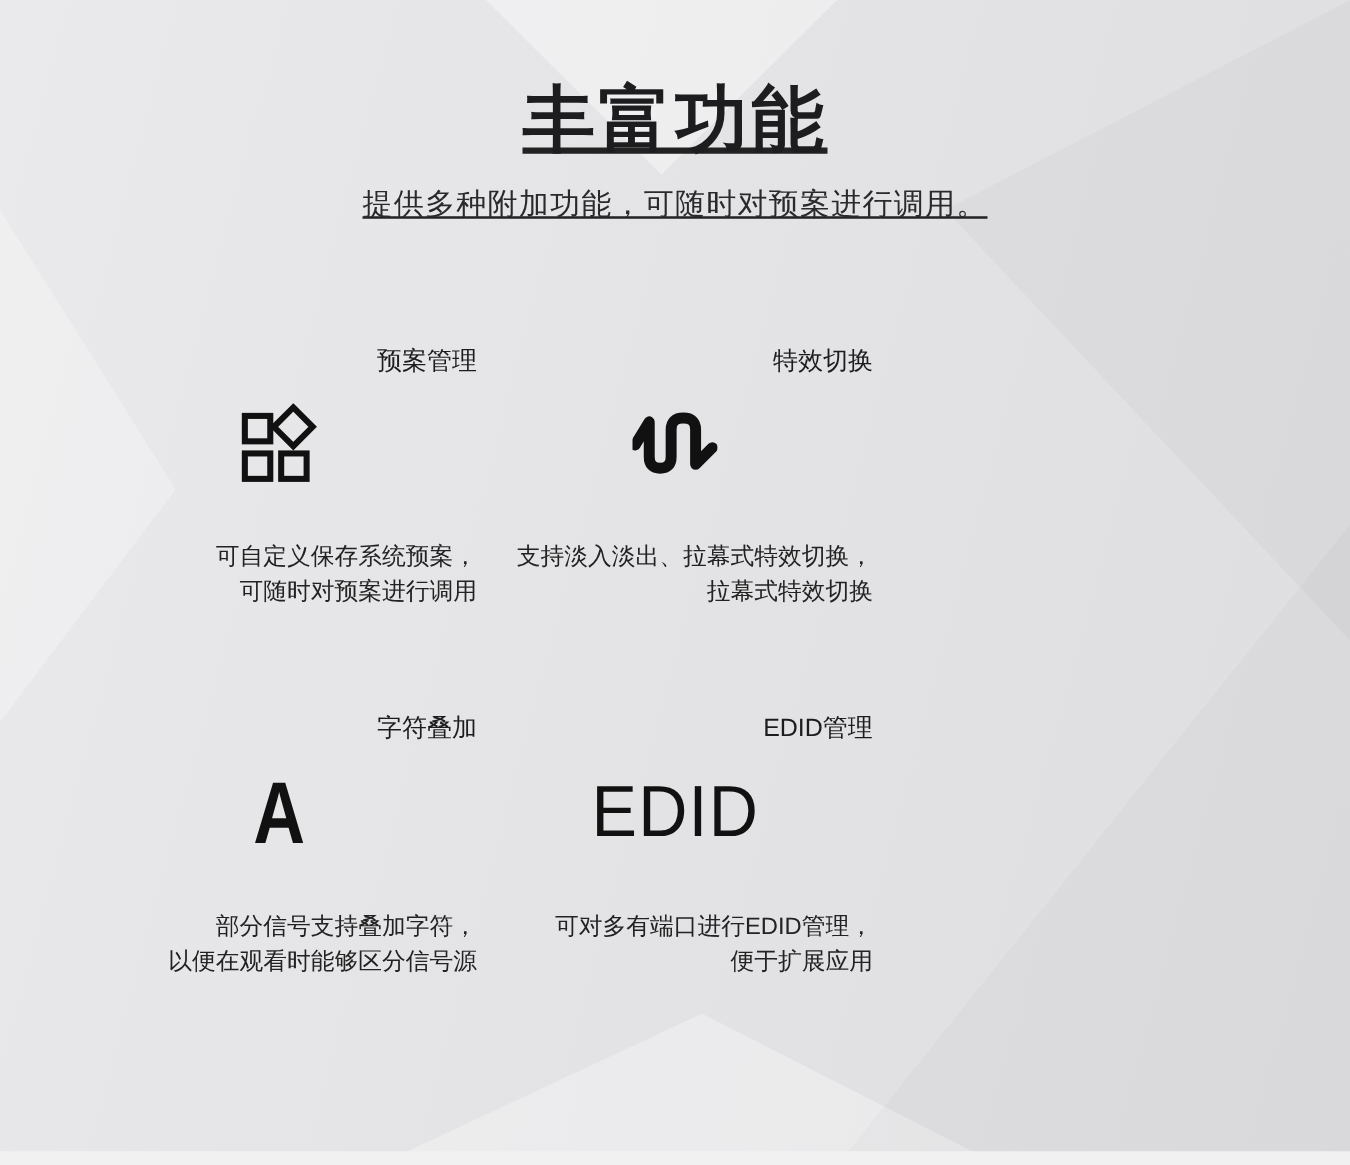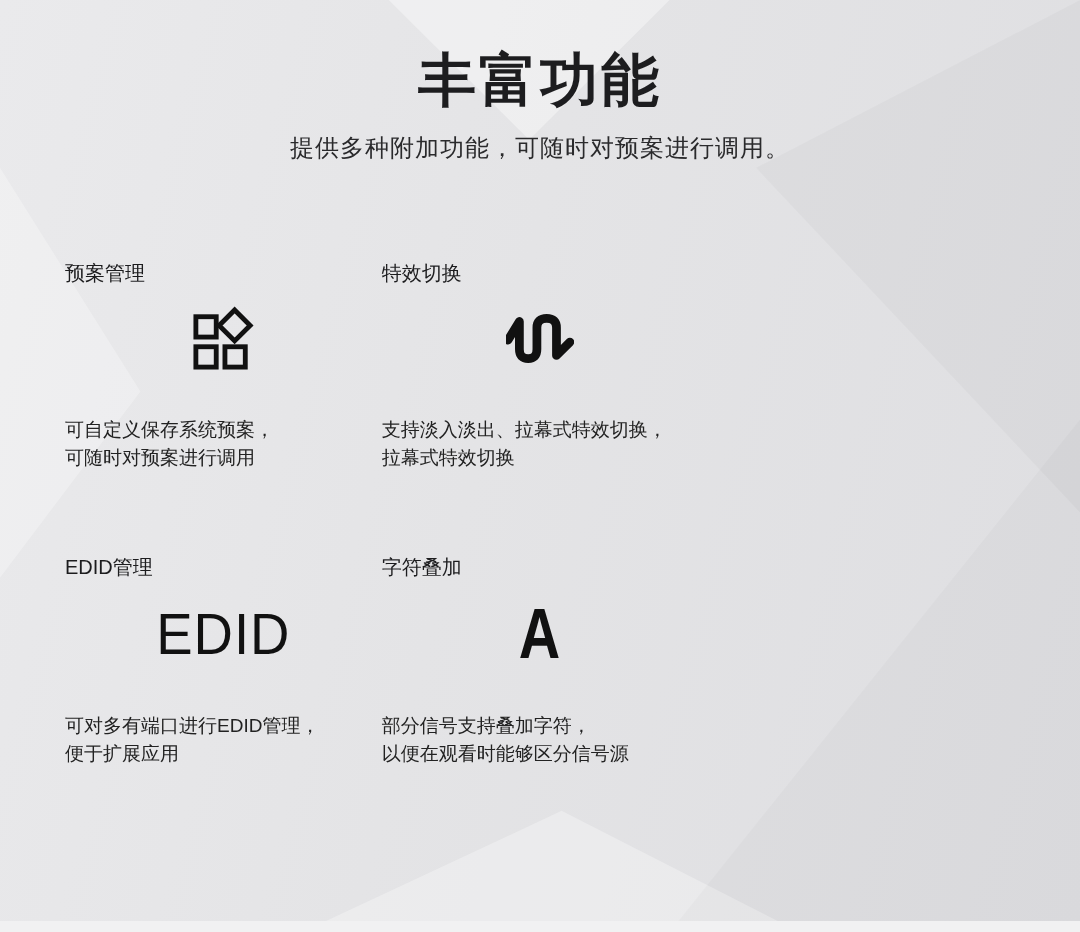--- a/index.html
+++ b/index.html
@@ -16,35 +16,35 @@
   .facet.f1 { clip-path: polygon(36% 0, 62% 0, 49% 15%); background: rgba(255,255,255,0.38); }
   .facet.f2 { clip-path: polygon(100% 0, 100% 55%, 70% 18%); background: rgba(0,0,0,0.022); }
   .facet.f3 { clip-path: polygon(0 18%, 13% 42%, 0 62%); background: rgba(255,255,255,0.28); }
   .facet.f4 { clip-path: polygon(28% 100%, 52% 87%, 74% 100%); background: rgba(255,255,255,0.30); }
   .facet.f5 { clip-path: polygon(100% 45%, 100% 100%, 62% 100%); background: rgba(0,0,0,0.018); }
   .bottom-strip {
     position: absolute; left: 0; bottom: 0; width: 100%; height: 11px;
     background: var(--color-bottom-strip, #f1f1f2);
   }
 
-  .hero { padding-top: 48px; text-align: center; position: relative; }
+  .hero { padding-top: 64px; text-align: center; position: relative; text-decoration: underline; }
   .hero-title {
     font-size: 58px; font-weight: 700; letter-spacing: 3px;
     color: var(--color-heading, #1d1d1f); line-height: 1.1;
   }
   .hero-subtitle {
     margin-top: 22px; font-size: 24px; letter-spacing: 1px;
     color: #2a2a2c; line-height: 1.2;
   }
 
   .features { width: 950px; margin: 0 auto; position: relative; }
   .features-row { display: flex; }
   .features-row.row-1 { margin-top: 97px; }
   .features-row.row-2 { margin-top: 82px; }
-  .feature { width: 33.333%; text-align: left; }
+  .feature { width: 33.333%; text-align: right; }
   .feature-title { font-size: 20px; line-height: 26px; color: #1c1c1e; }
   .icon-area { height: 106px; display: flex; align-items: center; justify-content: center; }
   .row-2 .icon-area { height: 108px; }
   .feature-desc { font-size: 19px; line-height: 28px; color: var(--color-body-text, #222); margin-top: 24px; }
   .icon-svg { display: block; }
   .icon-svg .stroke { fill: none; stroke: var(--color-icon, #111); }
   .icon-svg .fill { fill: var(--color-icon, #111); }
   .big-glyph {
     font-size: 58px; font-weight: 400; color: var(--color-icon, #111);
     letter-spacing: 1px; line-height: 1; transform: scaleX(0.94);
@@ -97,38 +97,38 @@
         <div>拉幕式特效切换</div>
       </div>
     </section>
 
 
   </div>
 
   <div class="features-row row-2">
 
     <section class="feature">
+      <div class="feature-title">字符叠加</div>
+      <div class="icon-area">
+        <div class="big-glyph heavy">A</div>
+      </div>
+      <div class="feature-desc">
+        <div>部分信号支持叠加字符，</div>
+        <div>以便在观看时能够区分信号源</div>
+      </div>
+    </section>
+
+    <section class="feature">
       <div class="feature-title">EDID管理</div>
       <div class="icon-area">
         <div class="big-glyph">EDID</div>
       </div>
       <div class="feature-desc">
         <div>可对多有端口进行EDID管理，</div>
         <div>便于扩展应用</div>
-      </div>
-    </section>
-
-    <section class="feature">
-      <div class="feature-title">字符叠加</div>
-      <div class="icon-area">
-        <div class="big-glyph heavy">A</div>
-      </div>
-      <div class="feature-desc">
-        <div>部分信号支持叠加字符，</div>
-        <div>以便在观看时能够区分信号源</div>
       </div>
     </section>
 
 
   </div>
 
 </main>
 
 <div class="bottom-strip"></div>
 

